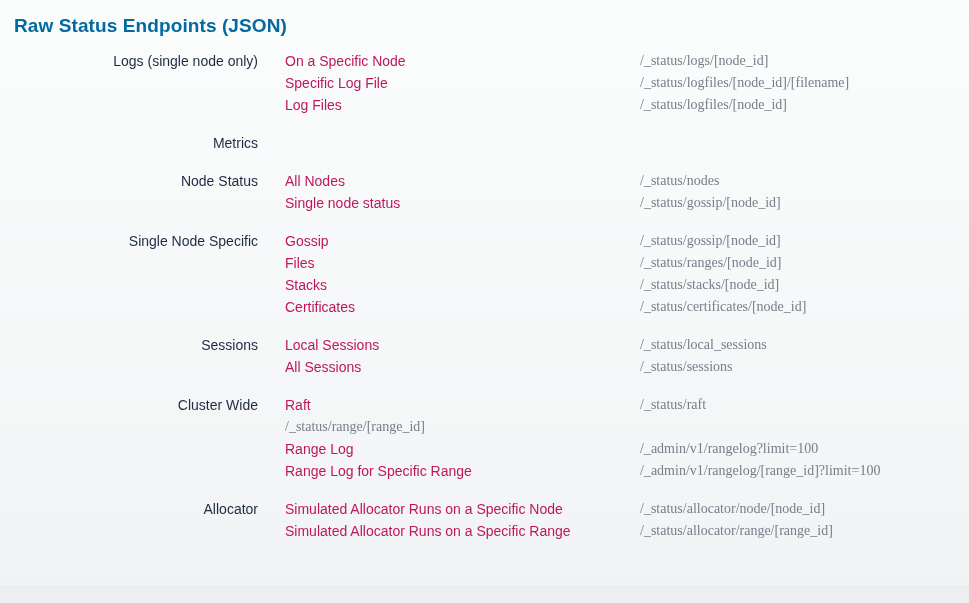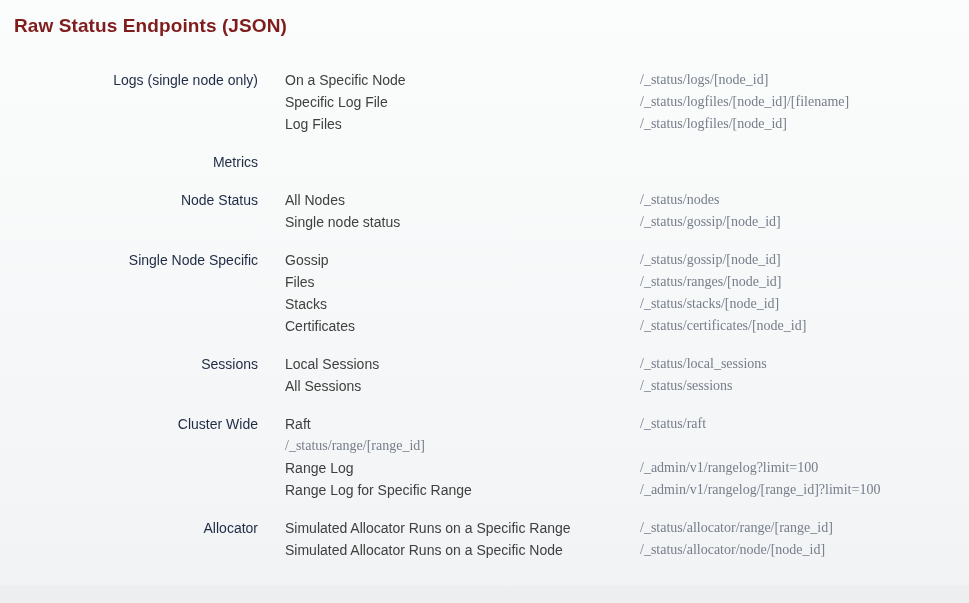--- a/index.html
+++ b/index.html
@@ -9,42 +9,42 @@
     font-family: "Liberation Sans", sans-serif;
     background: linear-gradient(to bottom, #fbfcfc 0%, #f4f5f6 80%, #f1f2f3 100%);
     overflow: hidden;
     position: relative;
   }
   .panel { padding: 14px 0 0 14px; }
   .page-title {
     font-size: 19px;
     line-height: 24px;
     font-weight: 600;
-    color: #7f1d1d;
+    color: #0369a1;
     letter-spacing: 0.1px;
     margin: 0;
   }
-  .sections { margin-top: 31px; }
+  .sections { margin-top: 12px; }
   .section { display: flex; align-items: flex-start; margin-top: 16px; }
   .section:first-child { margin-top: 0; }
   .category {
     width: 244px;
     flex: none;
     text-align: right;
     font-size: 14px;
     line-height: 22px;
     color: #1f2b44;
   }
   .rows { margin-left: 27px; }
   .row { display: flex; line-height: 22px; font-size: 14px; }
   .row .link {
     width: 328px;
     flex: none;
     margin-right: 27px;
-    color: #404040;
+    color: #be185d;
     text-decoration: none;
     cursor: pointer;
     white-space: nowrap;
   }
   .row .path { color: #767e8a; white-space: nowrap; font-family: Liberation Serif, serif; }
   .footer-strip {
     position: absolute;
     left: 0; right: 0; bottom: 0;
     height: 16px;
     background: #edeeef;
@@ -149,26 +149,26 @@
           <a class="link">Range Log for Specific Range</a>
           <span class="path">/_admin/v1/rangelog/[range_id]?limit=100</span>
         </div>
       </div>
     </div>
 
     <div class="section">
       <div class="category">Allocator</div>
       <div class="rows">
         <div class="row">
+          <a class="link">Simulated Allocator Runs on a Specific Node</a>
+          <span class="path">/_status/allocator/node/[node_id]</span>
+        </div>
+        <div class="row">
           <a class="link">Simulated Allocator Runs on a Specific Range</a>
           <span class="path">/_status/allocator/range/[range_id]</span>
-        </div>
-        <div class="row">
-          <a class="link">Simulated Allocator Runs on a Specific Node</a>
-          <span class="path">/_status/allocator/node/[node_id]</span>
         </div>
       </div>
     </div>
 
   </div>
 </div>
 
 <div class="footer-strip"></div>
 
 </body></html>

